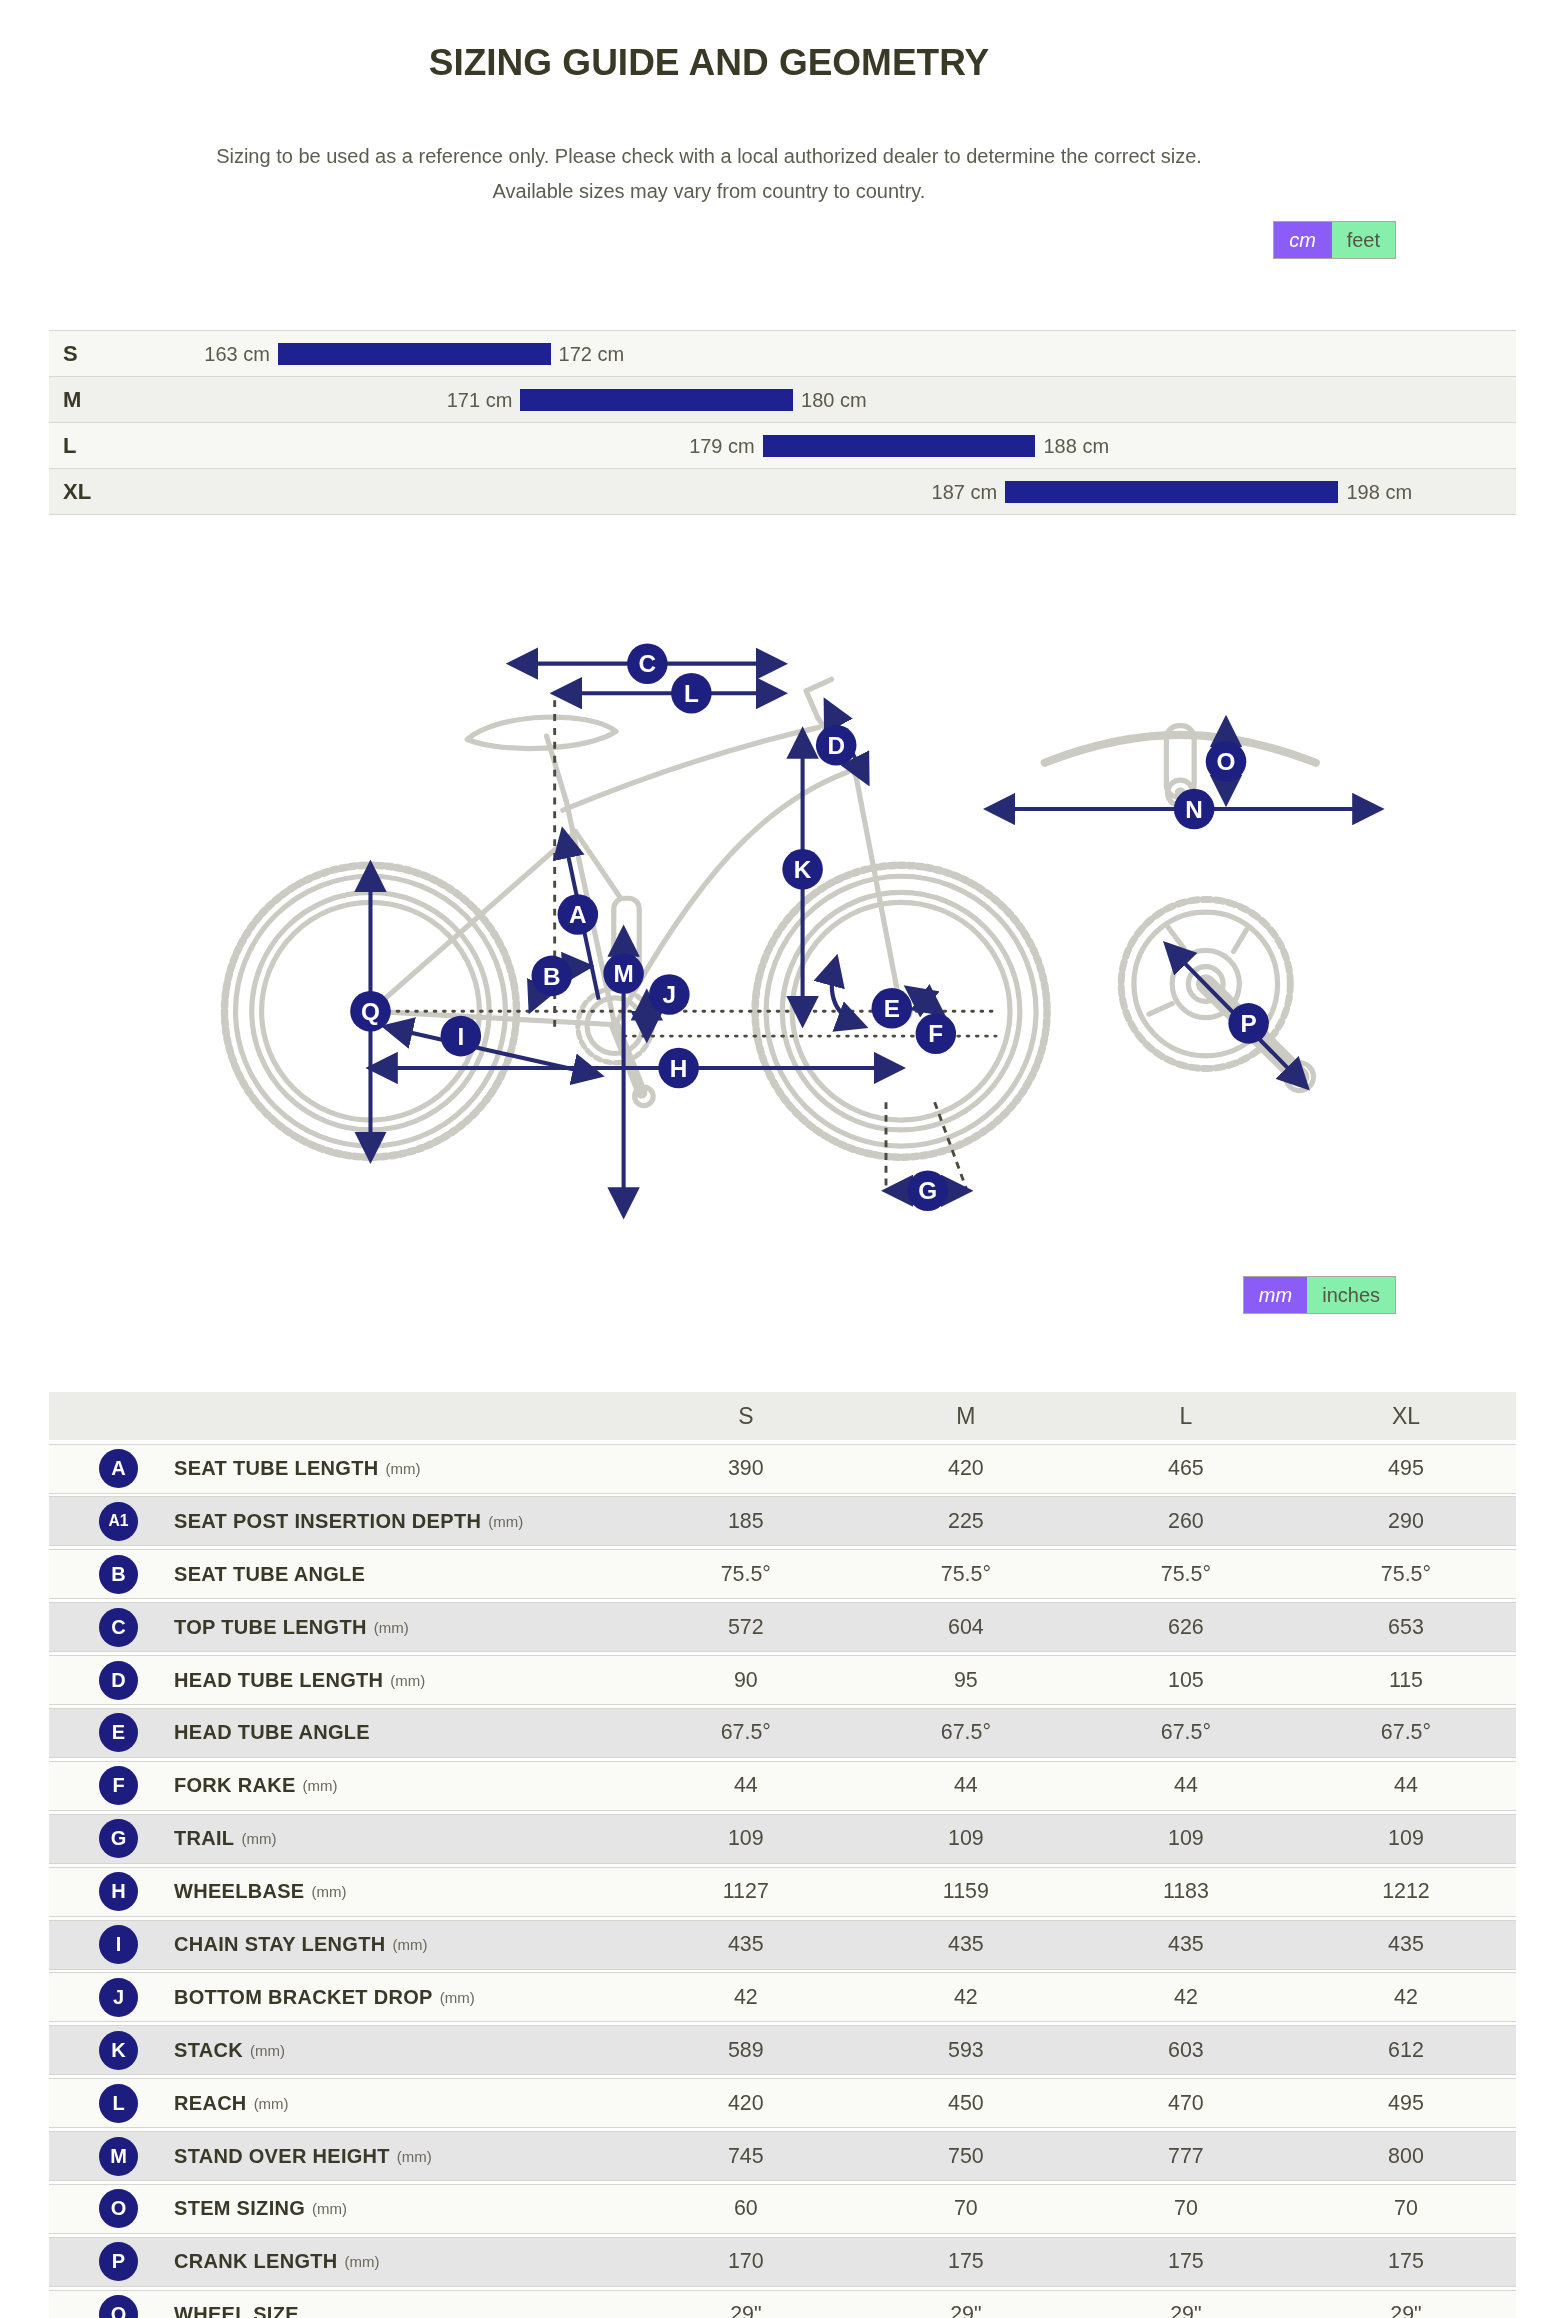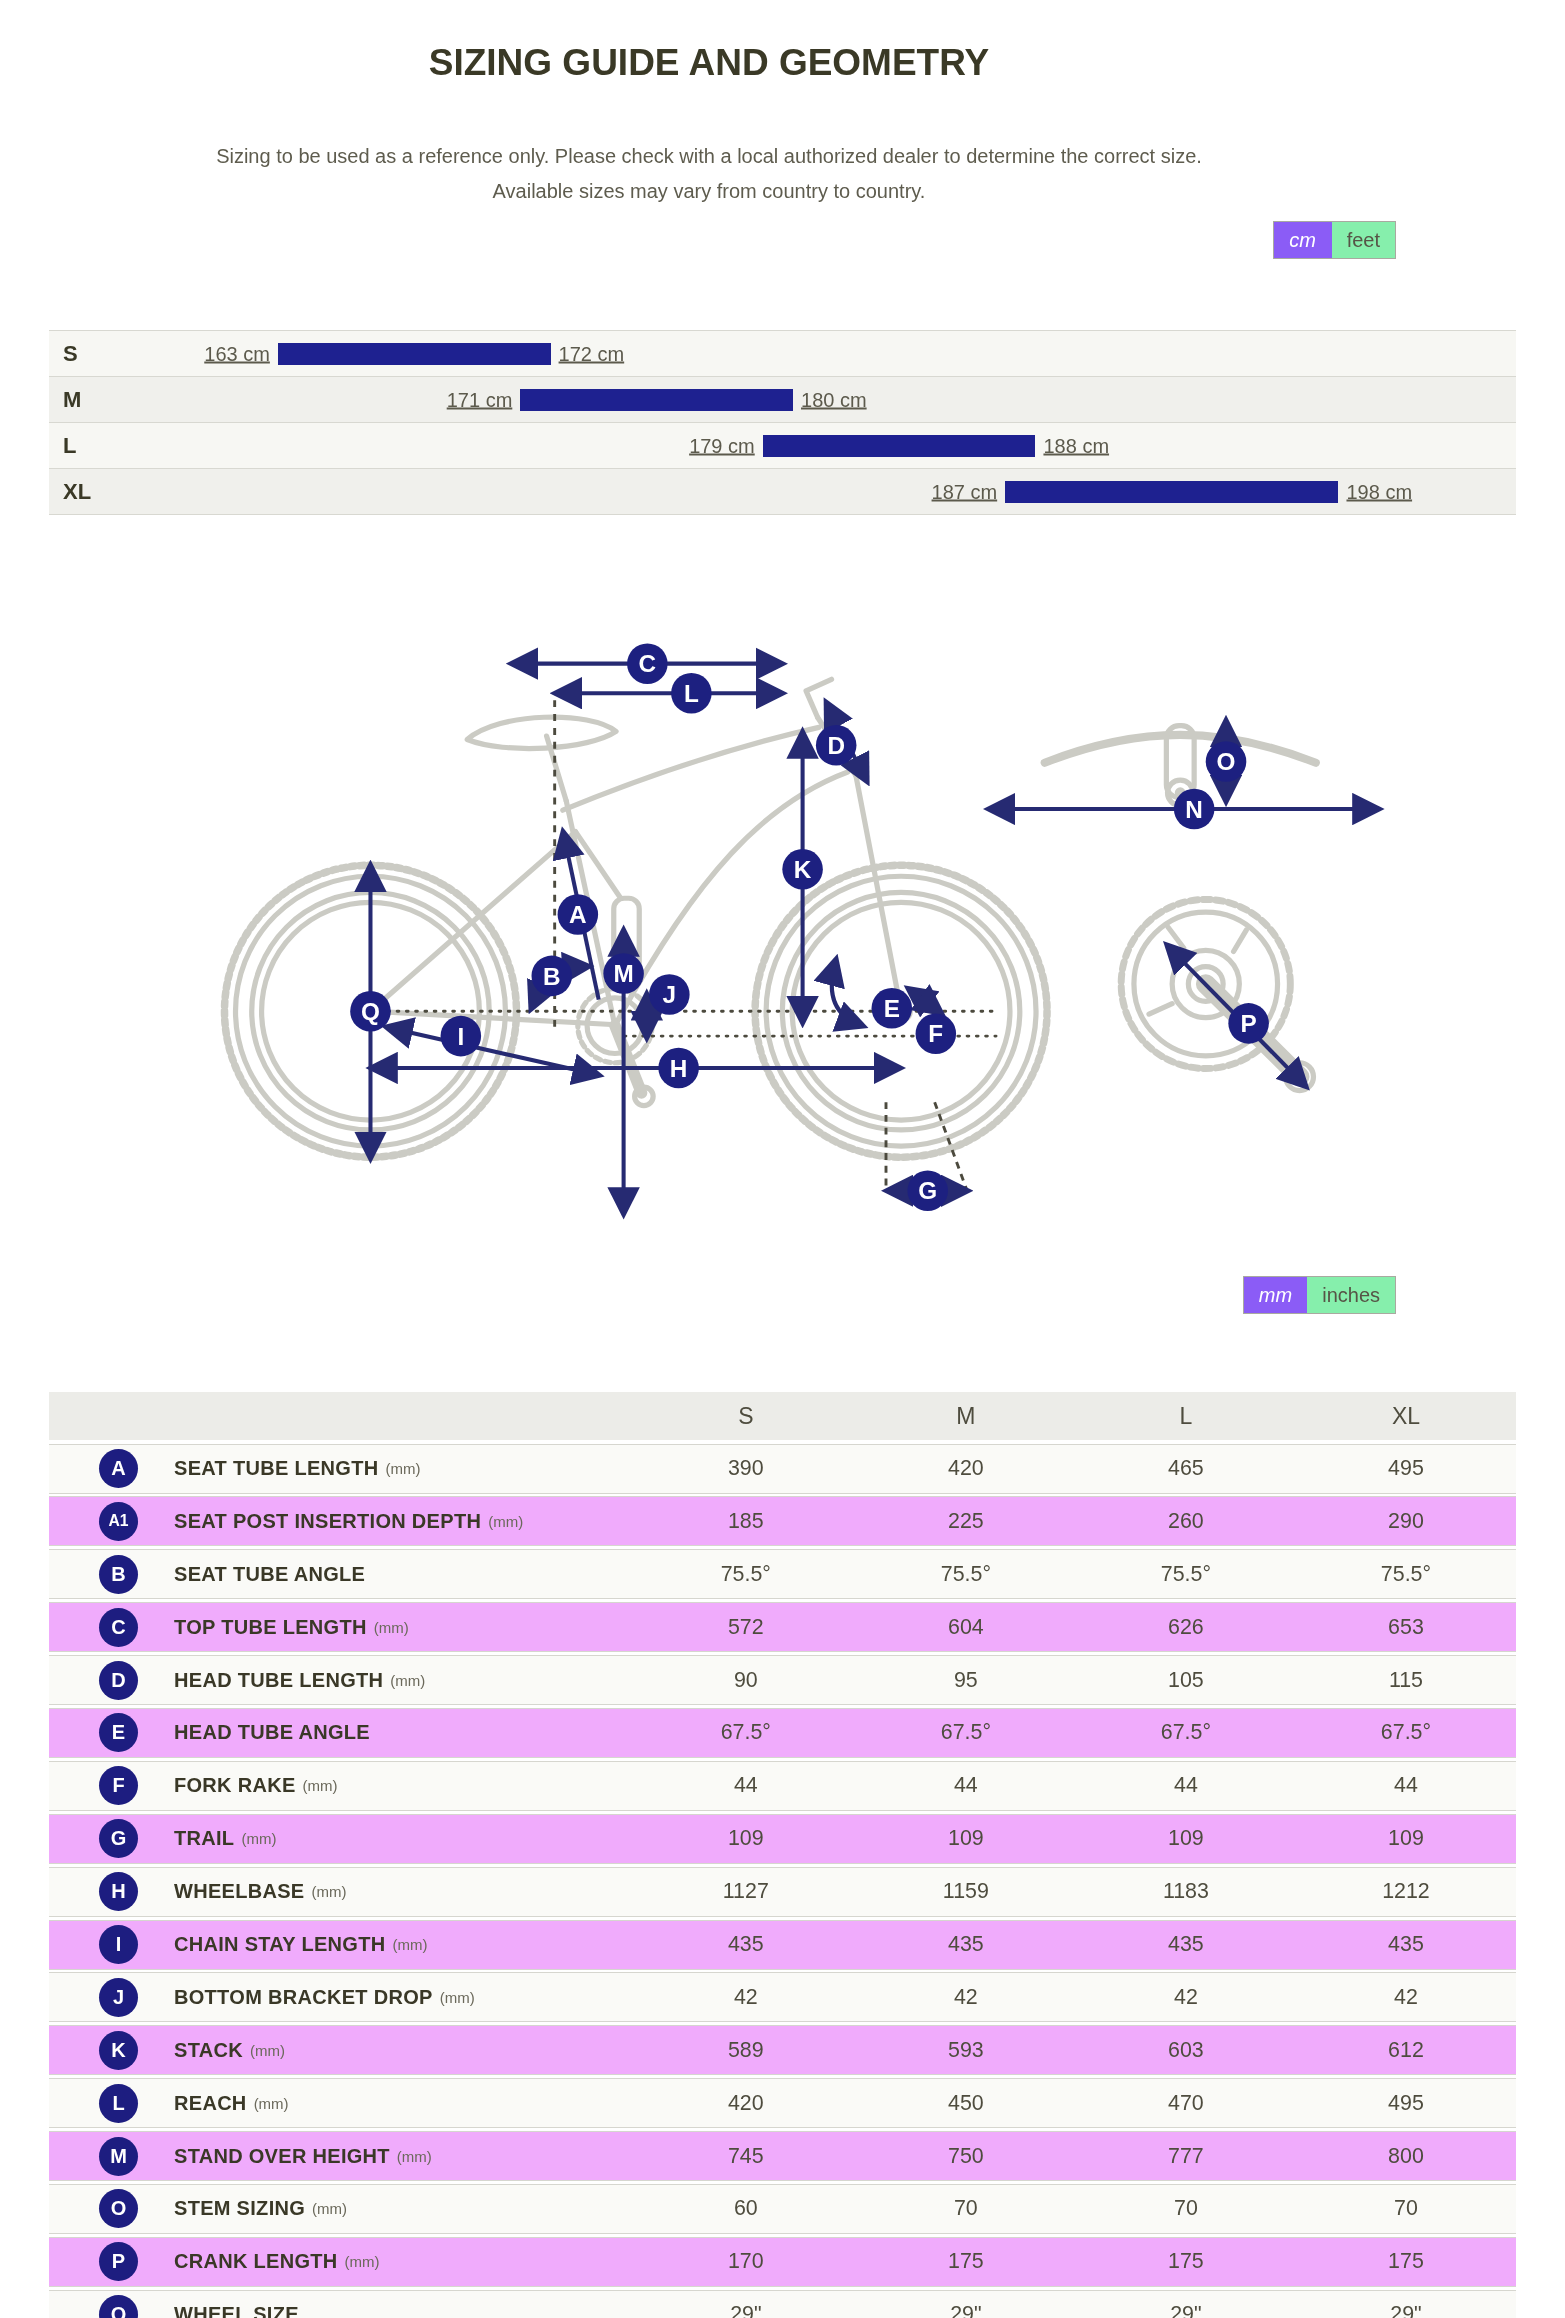--- a/index.html
+++ b/index.html
@@ -19,35 +19,35 @@
   .toggle-btn.selected{background:#8b5cf6;color:#ffffff;font-style:italic;}
 
   
   .size-chart{position:absolute;top:330px;left:49px;width:1467px;}
   .size-row{position:relative;height:45px;border-top:1.2px solid #d8d8d1;background:#f7f7f3;}
   .size-row.alt{background:#f0f0ec;}
   .size-row:last-child{border-bottom:1.2px solid #d8d8d1;}
   .size-letter{position:absolute;left:14px;top:50%;transform:translateY(-50%);
     font-size:22px;font-weight:bold;color:#3a3926;}
   .size-bar{position:absolute;top:50%;transform:translateY(-50%);height:22px;background:#1e2190;}
-  .bar-label{position:absolute;top:50%;transform:translateY(-50%);font-size:20px;color:#5c5a4c;white-space:nowrap;text-decoration:underline;}
+  .bar-label{position:absolute;top:50%;transform:translateY(-50%);font-size:20px;color:#5c5a4c;white-space:nowrap;}
 
   
   .diagram{position:absolute;top:626px;left:157px;width:1246px;height:614px;}
   .diagram svg{width:100%;height:100%;}
   .badge-circle{fill:#1d2080;}
   .badge-text{fill:#ffffff;font-family:"Liberation Sans",sans-serif;font-size:42px;font-weight:bold;text-anchor:middle;}
 
   
   .geo-table{position:absolute;top:1392px;left:49px;width:1467px;}
   .geo-grid-row{display:grid;grid-template-columns:40% 15% 15% 15% 15%;align-items:center;}
   .geo-header{height:48px;background:#ecece8;margin-bottom:3.5px;}
   .geo-col-label{text-align:center;font-size:23px;color:#4e4c3e;}
   .geo-row{height:48px;margin-bottom:2.9px;border-top:1.2px solid #d6d6cf;border-bottom:1.2px solid #d6d6cf;background:#fafaf7;}
-  .geo-row.alt{background:#f0abfc;}
+  .geo-row.alt{background:#e5e5e5;}
   .name-cell{display:flex;align-items:center;padding-left:50px;}
   .row-badge{flex:0 0 auto;width:39px;height:39px;border-radius:50%;background:#1d1d80;color:#fff;
     display:flex;align-items:center;justify-content:center;font-size:20px;font-weight:bold;margin-right:36px;}
   .row-badge.small{font-size:15.7px;}
   .row-label{font-size:20px;font-weight:bold;color:#3a3827;letter-spacing:0.3px;white-space:nowrap;text-align:right;}
   .row-unit{font-size:15px;color:#6b695b;font-weight:normal;margin-left:7px;}
   .geo-value{text-align:center;font-size:21.4px;color:#4e4c3e;}
 </style>
 </head>
 <body>

